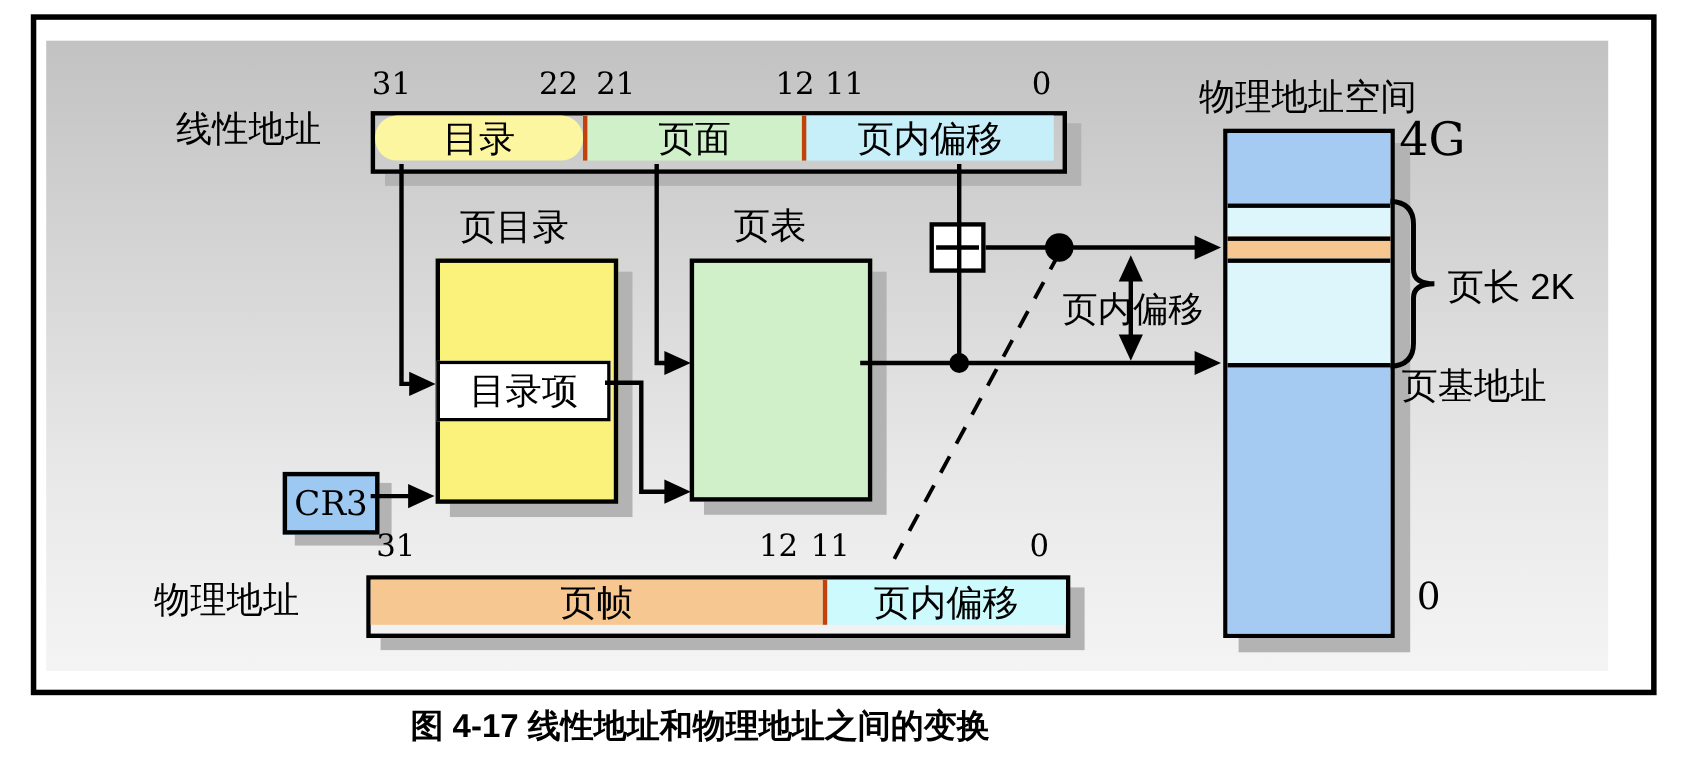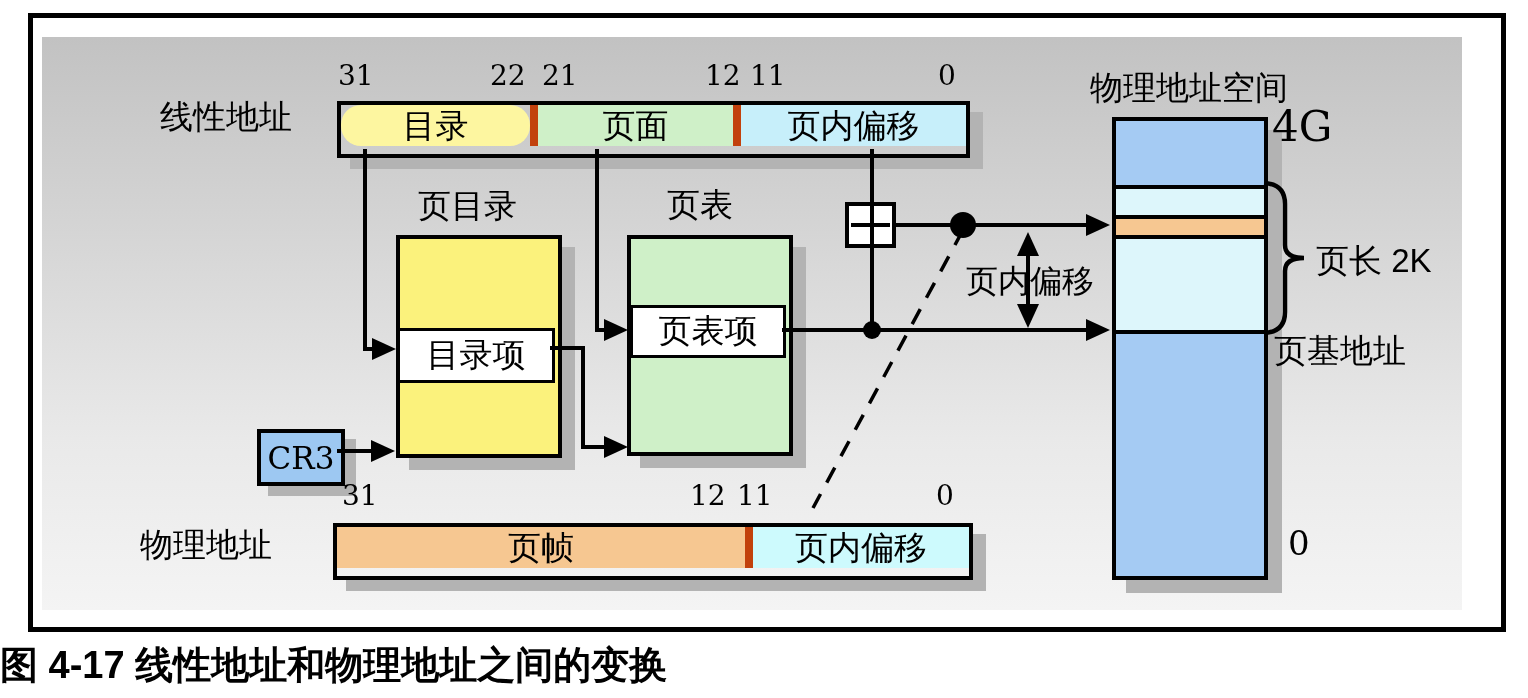--- a/index.html
+++ b/index.html
@@ -7,40 +7,40 @@
         font-family:"Liberation Sans","DejaVu Sans",sans-serif;color:#000;}
   .frame{position:absolute;left:28px;top:13px;width:1478px;height:619px;
          border:5px solid #000;background:#fff;box-sizing:border-box;z-index:0;}
   .panel{position:absolute;left:42px;top:37px;width:1420px;height:573px;
          background:linear-gradient(#c2c2c2,#e9e9e9 70%,#f4f4f4);z-index:1;}
   .lbl{position:absolute;z-index:4;white-space:nowrap;font-size:33px;line-height:1.1;}
   .num{font-family:"DejaVu Serif","Liberation Serif",serif;font-size:28px;}
   
   .bar{position:absolute;display:flex;border:4px solid #000;height:49px;z-index:2;
        box-shadow:13px 11px 0 #b3b3b3;}
-  .bar .seg{height:41px;line-height:41px;text-align:center;font-size:33px;border-left:8px solid #c2410c;}
+  .bar .seg{height:41px;line-height:41px;text-align:center;font-size:33px;border-left:4px solid #c2410c;}
   .bar .seg:first-child{border-left:none;}
   
   .bigbox{position:absolute;border:4px solid #000;z-index:2;box-shadow:13px 12px 0 #b3b3b3;}
   .entry{position:absolute;border:3px solid #000;background:#fff;z-index:3;
          text-align:center;font-size:33px;display:flex;align-items:center;justify-content:center;}
   .cr3{position:absolute;border:4px solid #000;background:#9dc8f2;z-index:2;
        box-shadow:11px 10px 0 #b3b3b3;text-align:center;font-size:31px;
        font-family:"DejaVu Serif","Liberation Serif",serif;
        display:flex;align-items:center;justify-content:center;}
   .plusbox{position:absolute;left:845px;top:202px;width:51px;height:46px;background:#fff;
            border:4px solid #000;z-index:2;box-sizing:border-box;}
   
   .column{position:absolute;left:1112px;top:117px;width:148px;height:455px;border:4px solid #000;
           z-index:2;box-shadow:14px 13px 0 #b3b3b3;display:flex;flex-direction:column;}
   .column .mseg{width:100%;border-top:4px solid #000;}
   .column .mseg:first-child{border-top:none;}
   svg.overlay{position:absolute;left:0;top:0;z-index:3;pointer-events:none;}
-  .caption{position:absolute;left:0;top:640px;width:1273px;z-index:4;
-           font-size:38px;font-weight:bold;}
+  .caption{position:absolute;left:0;top:640px;width:1273px;text-align:center;z-index:4;
+           font-size:30px;font-weight:bold;}
 </style>
 </head>
 <body>
 
 <div class="page">
   <div class="frame"></div>
   <div class="panel"></div>
 
   <div class="lbl" style="left:160px;top:99px;">线性地址</div>
 
@@ -57,21 +57,20 @@
     <div class="seg" style="width:225px;background:#c7effa;">页内偏移</div>
   </div>
 
   <div class="lbl" style="left:418px;top:188px;">页目录</div>
   <div class="lbl" style="left:667px;top:187px;">页表</div>
 
   <div class="bigbox" style="left:396px;top:235px;width:158px;height:215px;background:#fbf27c;"></div>
   <div class="entry" style="left:397px;top:328px;width:152px;height:49px;">目录项</div>
 
   <div class="bigbox" style="left:627px;top:235px;width:158px;height:213px;background:#cff0c8;"></div>
-  <div class="entry" style="left:630px;top:305px;width:150px;height:47px;">页表项</div>
 
   <div class="cr3" style="left:257px;top:429px;width:80px;height:49px;">CR3</div>
 
   <div class="plusbox"></div>
 
   <div class="lbl" style="left:140px;top:527px;">物理地址</div>
 
   <div class="lbl num" style="left:342px;top:481px;">31</div>
   <div class="lbl num" style="left:690px;top:481px;">12</div>
   <div class="lbl num" style="left:737px;top:481px;">11</div>

